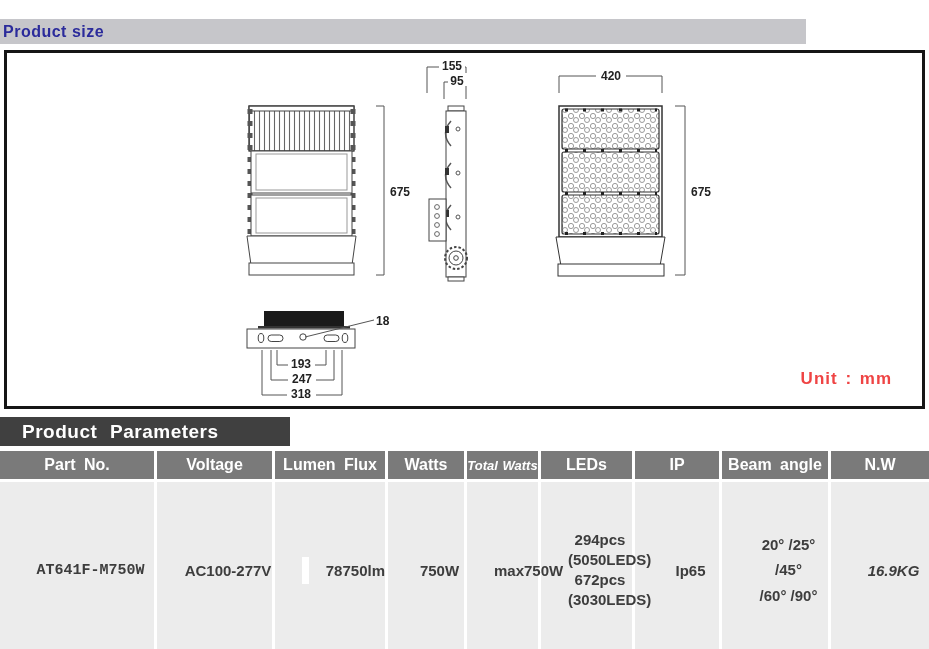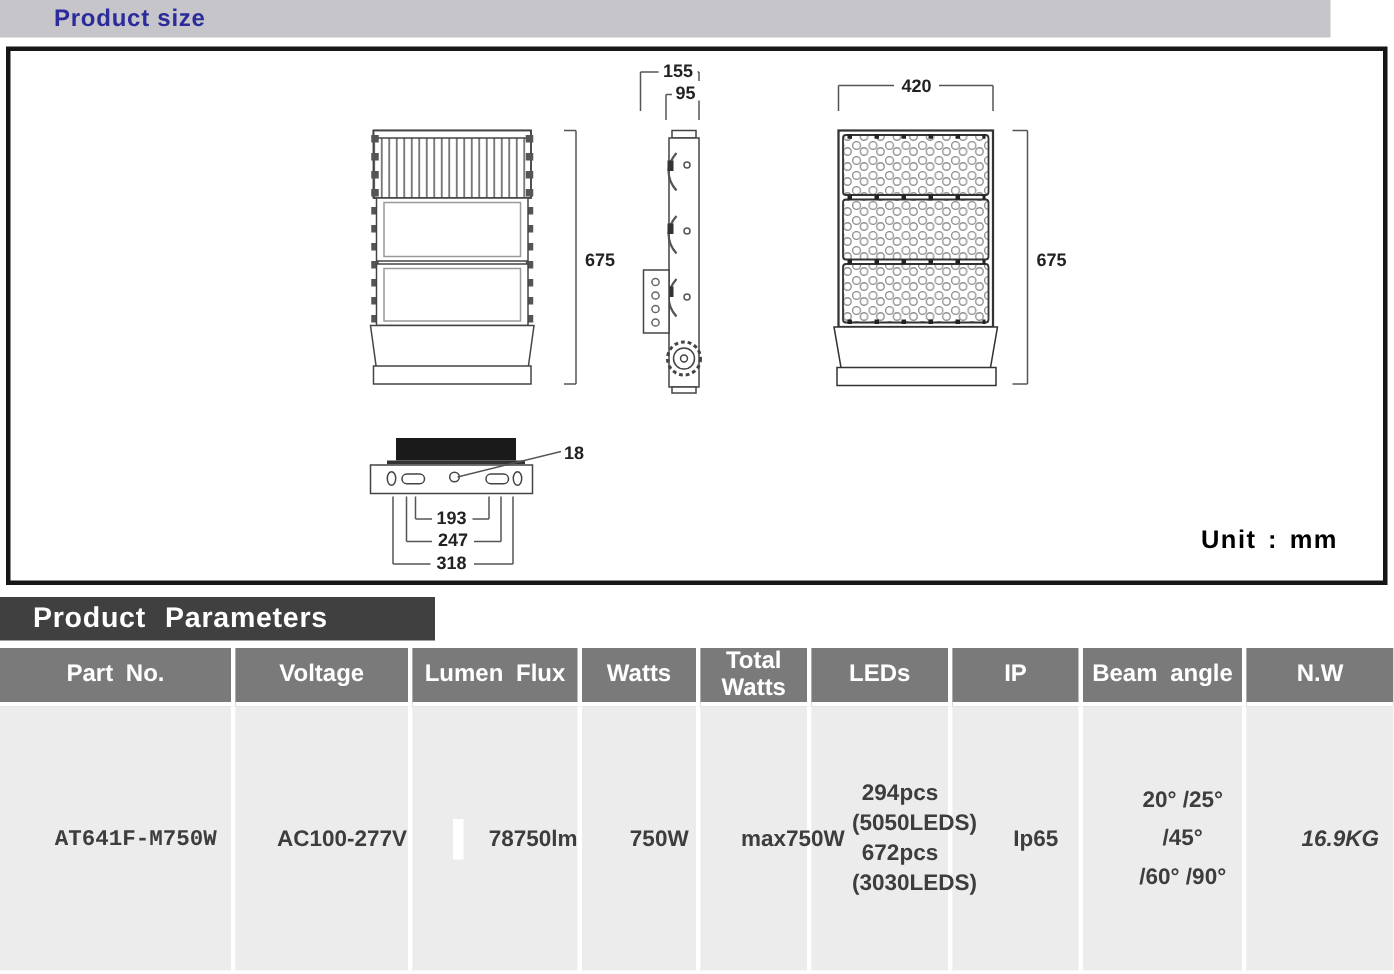--- a/index.html
+++ b/index.html
@@ -4,44 +4,45 @@
 <style>
   * { box-sizing: border-box; margin: 0; padding: 0; }
   html, body {
     width: 929px; height: 649px;
     background: #fff;
     font-family: "Liberation Sans", sans-serif;
     overflow: hidden;
   }
   
   .topbar {
-    height: 25px; width: 887px;
+    height: 25px; width: 806px;
     background: #c6c6ca;
     display: flex; align-items: center;
-    padding-left: 36px;
+    padding-left: 3px;
+    margin-top: 19px;
   }
   .topbar .title {
     color: #2b2b9b; font-weight: bold; font-size: 16px; letter-spacing: 0.5px;
   }
   
   .drawbox {
     position: relative;
     margin: 6px 4px 0 4px;
     width: 921px; height: 359px;
     border: 3px solid #161616;
     background: #fff;
   }
   .drawbox svg { position: absolute; left: 0; top: 0; width: 915px; height: 353px; }
   svg text {
     font-family: "Liberation Sans", sans-serif;
     font-weight: bold; fill: #222; font-size: 12px;
   }
   .unit-label {
     position: absolute; right: 30px; top: 316px;
-    font-size: 17px; font-weight: bold; color: #000000;
+    font-size: 17px; font-weight: bold; color: #ef4444;
     letter-spacing: 1px; word-spacing: 2px;
   }
   
   .params-bar {
     margin-top: 8px;
     width: 290px; height: 29px;
     background: #404040;
     display: flex; align-items: center;
     padding-left: 22px;
   }
@@ -56,21 +57,21 @@
     table-layout: fixed;
   }
   table.spec th {
     background: #7a7a7a; color: #fff;
     font-weight: bold; font-size: 16px;
     height: 31px; text-align: center; vertical-align: middle;
     word-spacing: 4px;
     border-right: 3px solid #fff; border-bottom: 3px solid #fff; margin-left: 44px;
   }
   table.spec th:last-child { border-right: none; }
-  table.spec th:nth-child(5) { font-size: 16px; word-spacing: 1px; }
+  table.spec th:nth-child(5) { font-size: 13px; word-spacing: 1px; font-style: italic; }
   table.spec td {
     background: #ececec; color: #3d3d3d;
     font-weight: bold; font-size: 15px;
     height: 179px; text-align: center; vertical-align: middle;
     border-right: 3px solid #fff; border-bottom: 3px solid #fff; padding-left: 27px;
   }
   table.spec td:last-child { border-right: none; font-style: italic; }
   td.c-part { font-size: 16px; font-family: Liberation Mono, monospace; }
   td.c-totalwatts { font-size: 13px; }
   td.c-leds { white-space: pre-line; font-size: 14.5px; line-height: 1.35; }

